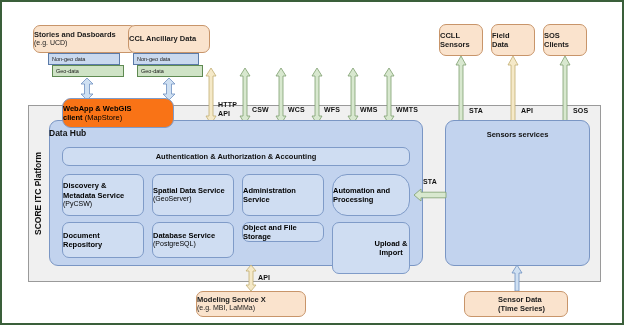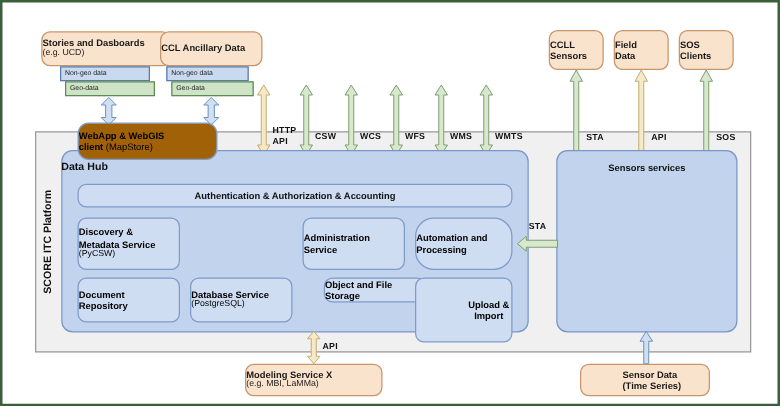--- a/index.html
+++ b/index.html
@@ -15,21 +15,21 @@
   
   .greensub{background:#cfe3c6;border:1px solid #5f8a52;color:#1a1a1a;text-align:left;}
   
   .platform{background:#f0f0f0;border:1px solid #9a9a9a;}
   
   .bigblue{background:#c2d3ee;border:1px solid #7a96c4;border-radius:9px;}
   
   .svc{background:#cfddf2;border:1px solid #7f9bc8;border-radius:7px;}
   .authbar{background:#cfddf2;border:1px solid #7f9bc8;border-radius:7px;}
   
-  .webapp{background:#a16207;border:1px solid #7f9bc8;border-radius:9px;}
+  .webapp{background:#f97316;border:1px solid #7f9bc8;border-radius:9px;}
 
   .t-b{font-weight:bold;}
   .t-n{font-weight:normal;}
   .lbl{position:absolute;font-size:7px;font-weight:bold;color:#111;letter-spacing:.2px;}
   .vlabel{position:absolute;font-size:8.5px;font-weight:bold;color:#111;
           writing-mode:vertical-rl;transform:rotate(180deg);text-align:center;}
   svg{display:block;overflow:visible;}
   .ttl{font-size:7.5px;line-height:1.25;}
   .sub{font-size:7px;line-height:1.25;}
   .tiny{font-size:5.5px;line-height:1.2;padding-left:3px;}
@@ -143,38 +143,42 @@
 
   <div class="abs authbar" style="left:60px;top:145px;width:348px;height:19px;display:flex;align-items:center;justify-content:center;">
     <span style="font-size:7.5px;font-weight:bold;color:#111;">Authentication &amp; Authorization &amp; Accounting</span>
   </div>
 
   <div class="abs rbox svc" style="left:60px;top:172px;width:82px;height:42px;">
     <div class="ttl t-b">Discovery &amp;</div>
     <div class="ttl t-b">Metadata Service</div>
     <div class="sub t-n">(PyCSW)</div>
   </div>
+  <div class="abs rbox svc" style="left:150px;top:172px;width:82px;height:42px;">
+    <div class="ttl t-b">Spatial Data Service</div>
+    <div class="sub t-n">(GeoServer)</div>
+  </div>
   <div class="abs rbox svc" style="left:240px;top:172px;width:82px;height:42px;">
     <div class="ttl t-b">Administration</div>
     <div class="ttl t-b">Service</div>
   </div>
   <div class="abs rbox svc" style="left:330px;top:172px;width:78px;height:42px;border-radius:15px;">
     <div class="ttl t-b">Automation and</div>
     <div class="ttl t-b">Processing</div>
   </div>
 
   <div class="abs rbox svc" style="left:60px;top:220px;width:82px;height:36px;">
     <div class="ttl t-b">Document</div>
     <div class="ttl t-b">Repository</div>
   </div>
   <div class="abs rbox svc" style="left:150px;top:220px;width:82px;height:36px;">
     <div class="ttl t-b">Database Service</div>
     <div class="sub t-n">(PostgreSQL)</div>
   </div>
-  <div class="abs rbox svc" style="left:240px;top:220px;width:82px;height:20px;margin-left:17px;">
+  <div class="abs rbox svc" style="left:240px;top:220px;width:82px;height:20px;">
     <div class="ttl t-b">Object and File</div>
     <div class="ttl t-b">Storage</div>
   </div>
   <div class="abs rbox svc" style="left:330px;top:220px;width:78px;height:52px;padding-left:40px;">
     <div class="ttl t-b">Upload &amp; Import</div>
   </div>
 
   <div class="abs bigblue" style="left:443px;top:118px;width:145px;height:146px;"></div>
   <div class="abs" style="left:443px;top:128px;width:145px;text-align:center;font-size:7.5px;font-weight:bold;color:#111;">Sensors services</div>
 

